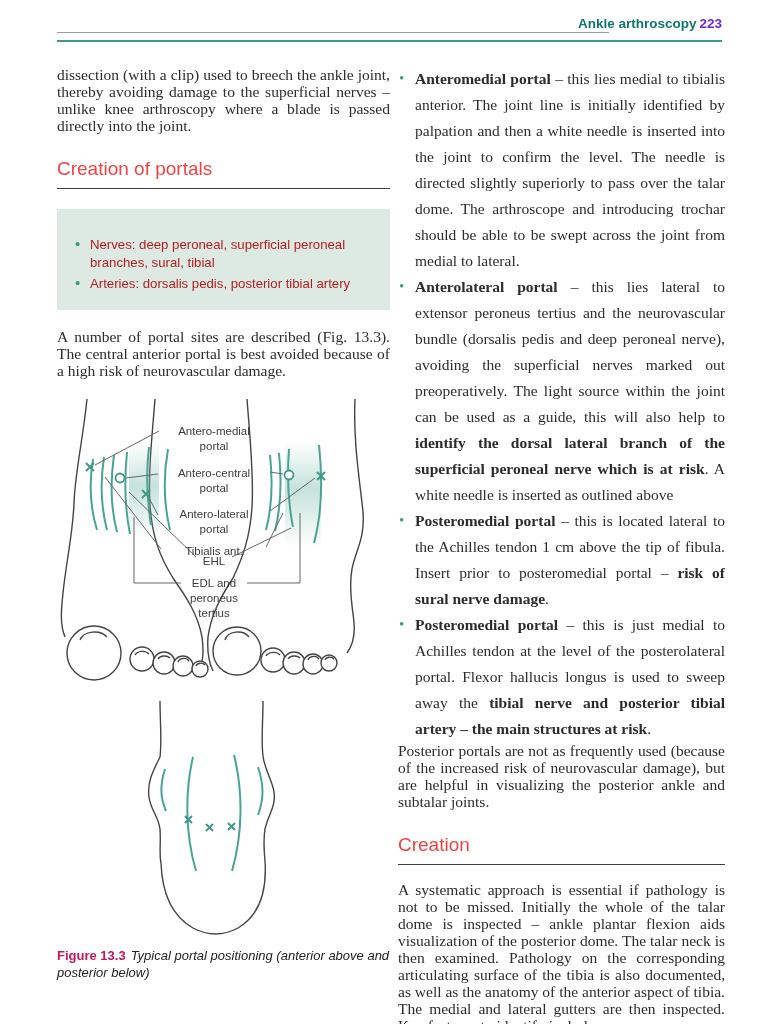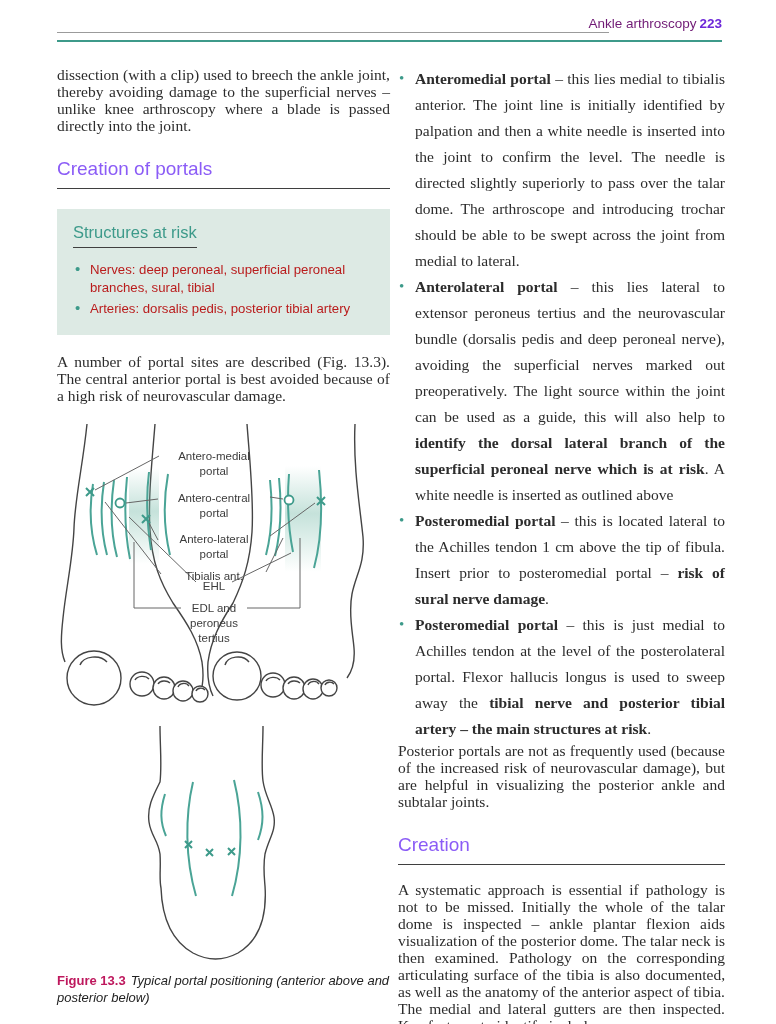--- a/index.html
+++ b/index.html
@@ -15,21 +15,21 @@
   }
   
   .header{
     position:relative;
     text-align:right;
     padding-bottom:9px;
     border-bottom:2px solid #3D9A8A;
     font-family:"Liberation Sans",sans-serif;
     font-size:13.5px;
   }
-  .header-title{color:#701a75;}
+  .header-title{color:#0f766e;font-weight:bold;}
   .header-page{color:#6d28d9;font-weight:bold;margin-left:3px;}
   .header-hairline{
     position:absolute;left:0;bottom:7px;
     width:552px;height:1px;background:#9b9b9b;
   }
   
   .columns{display:flex;gap:8px;margin-top:24px;}
   .col-left{width:333px;flex:none;}
   .col-right{width:327px;flex:none;}
   p.body{
@@ -38,21 +38,21 @@
     text-align:justify;
   }
   
   .section-heading{
     margin:24px 0 0 0;
     padding-bottom:8px;
     border-bottom:1.5px solid #3f3f3f;
     font-family:"Liberation Sans",sans-serif;
     font-weight:500;
     font-size:19px;
-    color:#8b5cf6;
+    color:#ef4444;
   }
   
   .risk-box{
     margin-top:20px;
     background:#DDEAE4;
     padding:14px 16px 14px 16px;
   }
   .risk-box h3{
     margin:0;
     font-family:"Liberation Sans",sans-serif;
@@ -125,21 +125,20 @@
 
   <div class="columns">
 
     <div class="col-left">
 
       <p class="body">dissection (with a clip) used to breech the ankle joint, thereby avoiding damage to the superficial nerves – unlike knee arthroscopy where a blade is passed directly into the joint.</p>
 
       <h2 class="section-heading">Creation of portals</h2>
 
       <div class="risk-box">
-        <h3><span>Structures at risk</span></h3>
         <ul>
           <li>Nerves: deep peroneal, superficial peroneal branches, sural, tibial</li>
           <li>Arteries: dorsalis pedis, posterior tibial artery</li>
         </ul>
       </div>
 
       <p class="body" style="margin-top:18px;">A number of portal sites are described (Fig. 13.3). The central anterior portal is best avoided because of a high risk of neurovascular damage.</p>
 
       <div class="figure">
 

